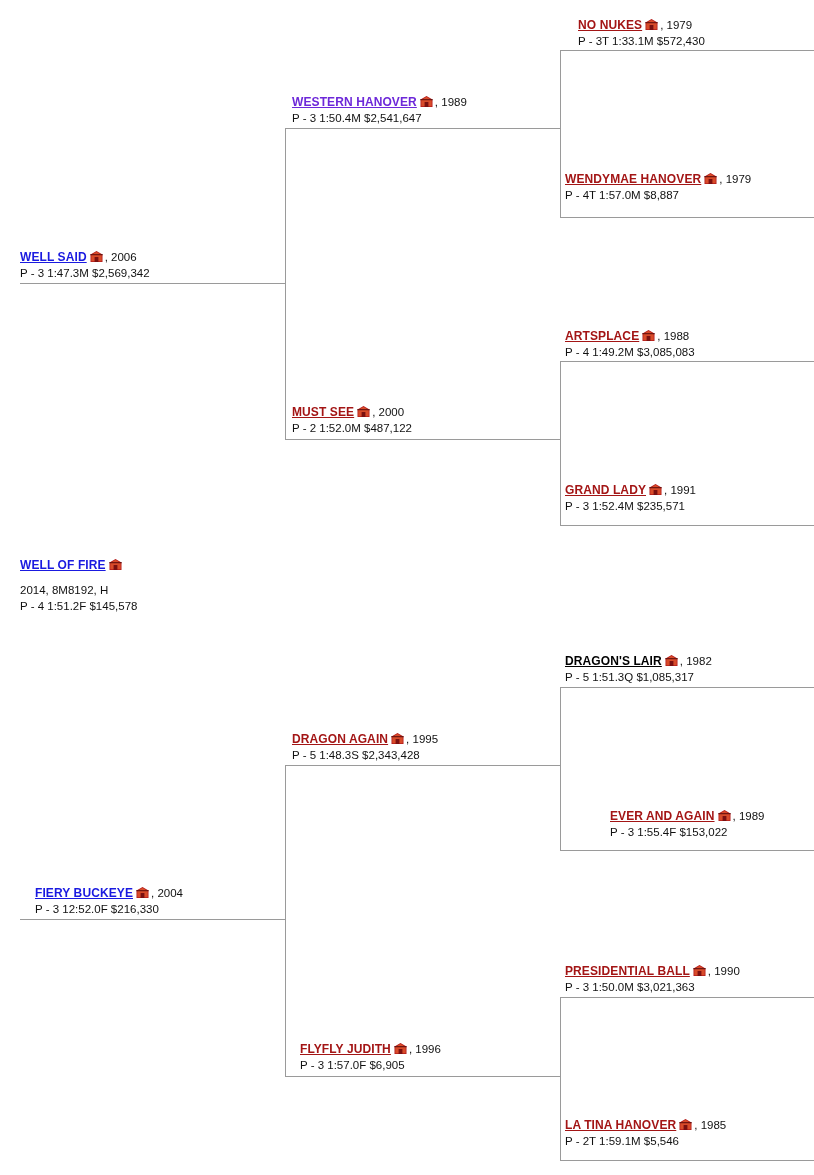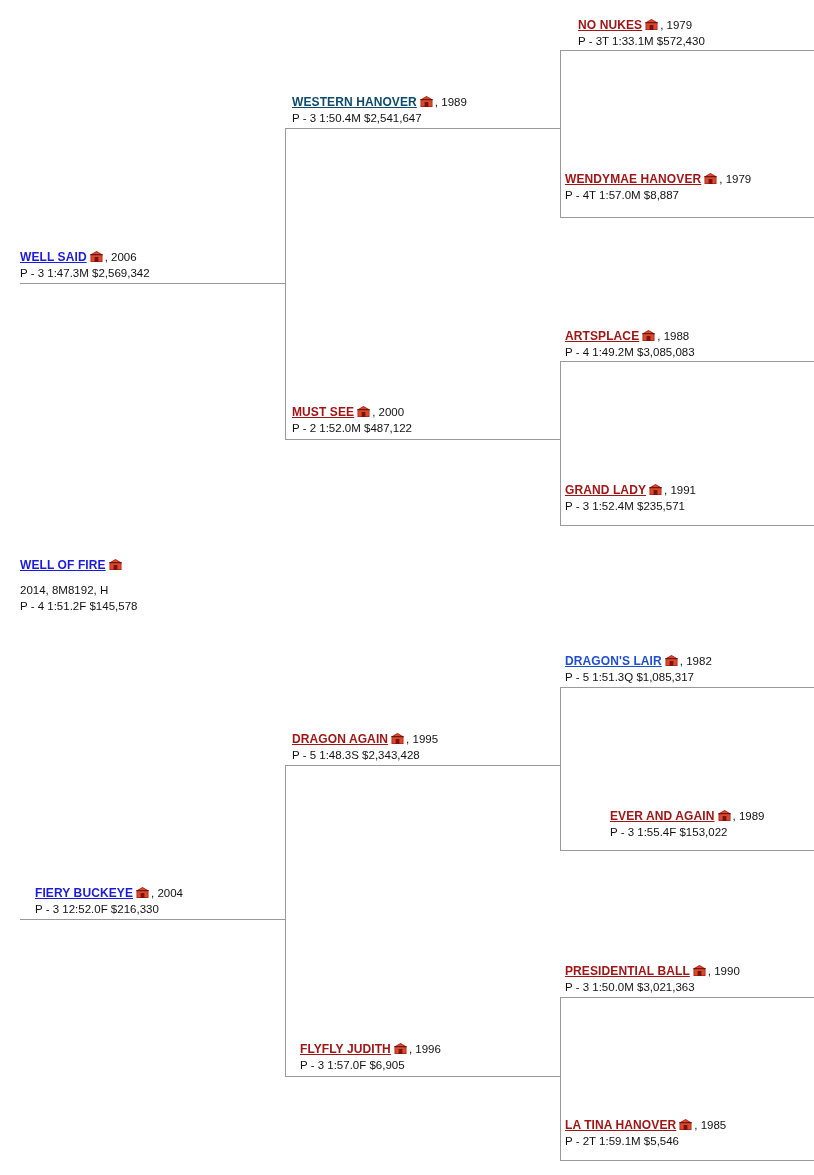--- a/index.html
+++ b/index.html
@@ -87,21 +87,21 @@
   <div><a class="name red" style="text-decoration:underline;color:#a31515">NO NUKES</a><span class="barn"><svg width="13" height="11" viewBox="0 0 13 11">
           <polygon points="6.5,0 12.5,3.6 12.5,11 0.5,11 0.5,3.6" fill="#b31b1b"></polygon>
           <polygon points="6.5,0.8 11.7,4 11.7,10.3 1.3,10.3 1.3,4" fill="#d84b2a"></polygon>
           <rect x="4.6" y="6" width="3.8" height="5" fill="#7a1010"></rect>
           <rect x="0.3" y="3.2" width="12.4" height="1" fill="#5a0a0a"></rect>
         </svg></span><span class="year">, 1979</span></div>
   <div class="stats">P - 3T 1:33.1M $572,430</div>
 </div>
 
 <div class="node" style="left:292px; top:95px;">
-  <div><a class="name red" style="text-decoration:underline;color:#0c4a6e">WESTERN HANOVER</a><span class="barn"><svg width="13" height="11" viewBox="0 0 13 11">
+  <div><a class="name red" style="text-decoration:underline;color:#6d28d9">WESTERN HANOVER</a><span class="barn"><svg width="13" height="11" viewBox="0 0 13 11">
           <polygon points="6.5,0 12.5,3.6 12.5,11 0.5,11 0.5,3.6" fill="#b31b1b"></polygon>
           <polygon points="6.5,0.8 11.7,4 11.7,10.3 1.3,10.3 1.3,4" fill="#d84b2a"></polygon>
           <rect x="4.6" y="6" width="3.8" height="5" fill="#7a1010"></rect>
           <rect x="0.3" y="3.2" width="12.4" height="1" fill="#5a0a0a"></rect>
         </svg></span><span class="year">, 1989</span></div>
   <div class="stats">P - 3 1:50.4M $2,541,647</div>
 </div>
 
 <div class="node" style="left:565px; top:172px;">
   <div><a class="name red" style="text-decoration:underline;color:#a31515">WENDYMAE HANOVER</a><span class="barn"><svg width="13" height="11" viewBox="0 0 13 11">
@@ -158,21 +158,21 @@
           <polygon points="6.5,0 12.5,3.6 12.5,11 0.5,11 0.5,3.6" fill="#b31b1b"></polygon>
           <polygon points="6.5,0.8 11.7,4 11.7,10.3 1.3,10.3 1.3,4" fill="#d84b2a"></polygon>
           <rect x="4.6" y="6" width="3.8" height="5" fill="#7a1010"></rect>
           <rect x="0.3" y="3.2" width="12.4" height="1" fill="#5a0a0a"></rect>
         </svg></span></div>
   <div class="meta" style="margin-top:10px;">2014, 8M8192, H</div>
   <div class="stats" style="margin-top:2px;">P - 4 1:51.2F $145,578</div>
 </div>
 
 <div class="node" style="left:565px; top:654px;">
-  <div><a class="name red" style="color:#1d4ed8">DRAGON'S LAIR</a><span class="barn"><svg width="13" height="11" viewBox="0 0 13 11">
+  <div><a class="name red" style="color:#000000">DRAGON'S LAIR</a><span class="barn"><svg width="13" height="11" viewBox="0 0 13 11">
           <polygon points="6.5,0 12.5,3.6 12.5,11 0.5,11 0.5,3.6" fill="#b31b1b"></polygon>
           <polygon points="6.5,0.8 11.7,4 11.7,10.3 1.3,10.3 1.3,4" fill="#d84b2a"></polygon>
           <rect x="4.6" y="6" width="3.8" height="5" fill="#7a1010"></rect>
           <rect x="0.3" y="3.2" width="12.4" height="1" fill="#5a0a0a"></rect>
         </svg></span><span class="year">, 1982</span></div>
   <div class="stats">P - 5 1:51.3Q $1,085,317</div>
 </div>
 
 <div class="node" style="left:292px; top:732px;">
   <div><a class="name red" style="text-decoration:underline;color:#a31515">DRAGON AGAIN</a><span class="barn"><svg width="13" height="11" viewBox="0 0 13 11">

